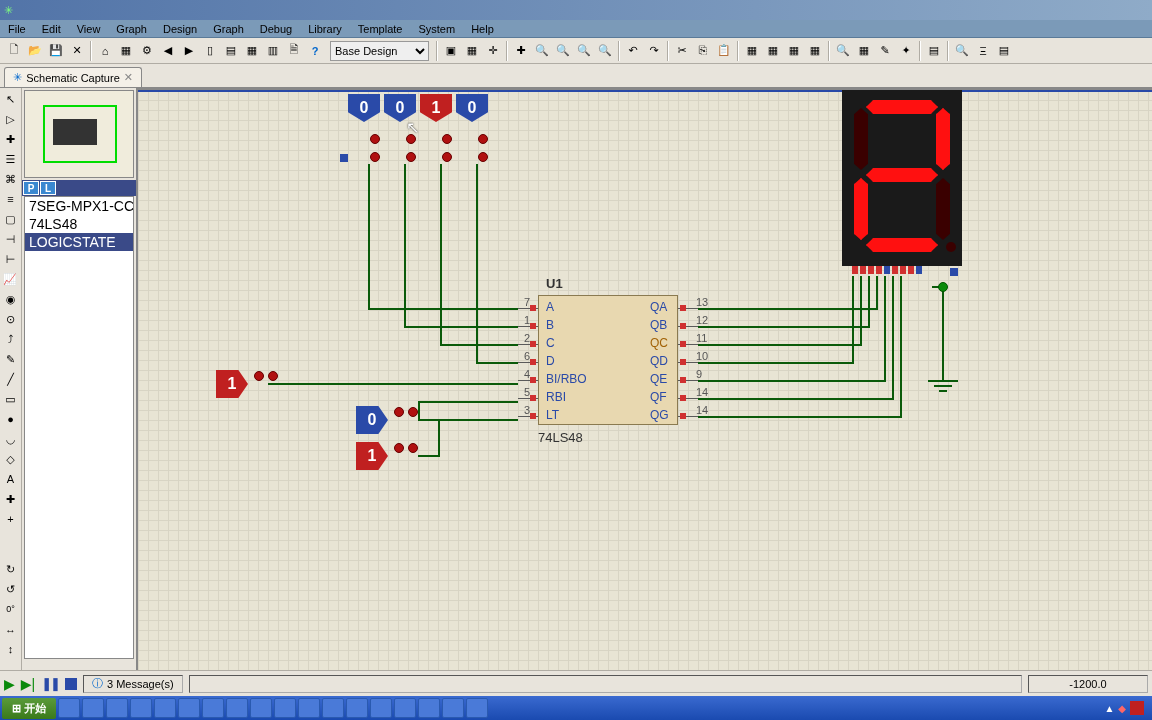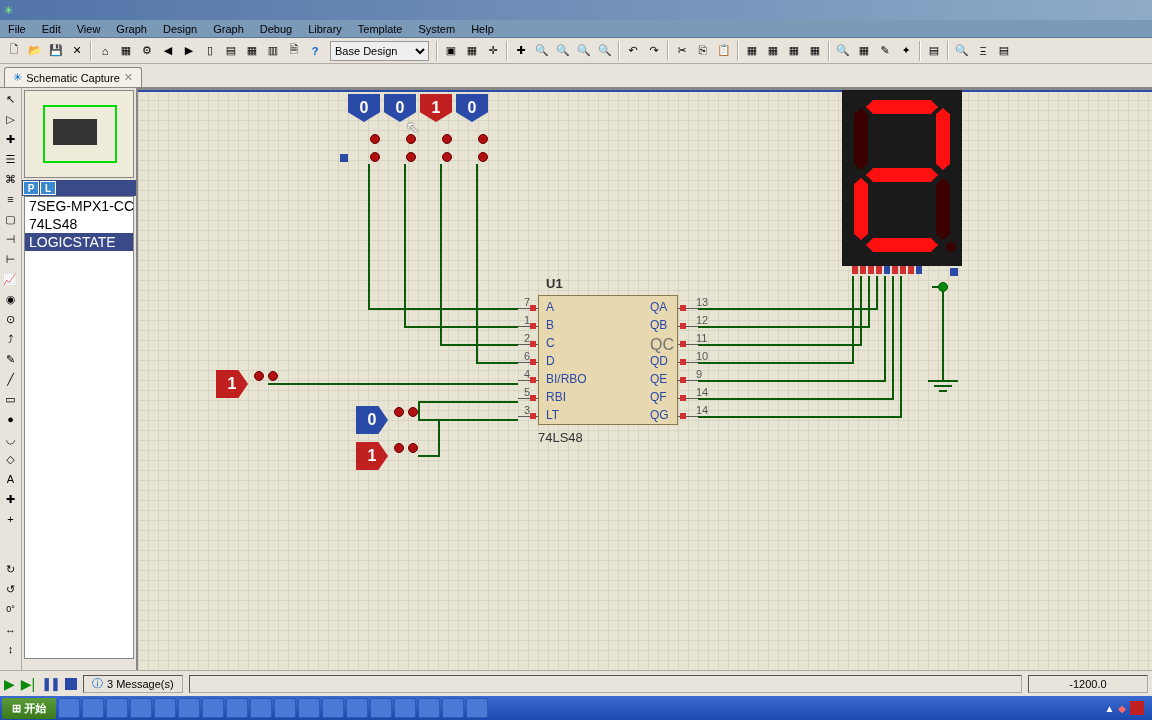--- a/index.html
+++ b/index.html
@@ -345,21 +345,21 @@
 
     <div id="rightpins">
         <div class="label" style="left:512px;top:210px;font-size:12px;color:#2a4aa8">QA</div>
      <div class="pinline" style="left:540px;top:218px"></div>
      <div class="pinred" style="left:542px;top:215px"></div>
      <div class="pinnum" style="left:558px;top:206px;text-align:left">13</div>
         <div class="label" style="left:512px;top:228px;font-size:12px;color:#2a4aa8">QB</div>
      <div class="pinline" style="left:540px;top:236px"></div>
      <div class="pinred" style="left:542px;top:233px"></div>
      <div class="pinnum" style="left:558px;top:224px;text-align:left">12</div>
-        <div class="label" style="left:512px;top:246px;font-size:16px;color:#737373">QC</div>
+        <div class="label" style="left:512px;top:246px;font-size:12px;color:#a16207">QC</div>
      <div class="pinline" style="left:540px;top:254px"></div>
      <div class="pinred" style="left:542px;top:251px"></div>
      <div class="pinnum" style="left:558px;top:242px;text-align:left">11</div>
         <div class="label" style="left:512px;top:264px;font-size:12px;color:#2a4aa8">QD</div>
      <div class="pinline" style="left:540px;top:272px"></div>
      <div class="pinred" style="left:542px;top:269px"></div>
      <div class="pinnum" style="left:558px;top:260px;text-align:left">10</div>
         <div class="label" style="left:512px;top:282px;font-size:12px;color:#2a4aa8">QE</div>
      <div class="pinline" style="left:540px;top:290px"></div>
      <div class="pinred" style="left:542px;top:287px"></div>

